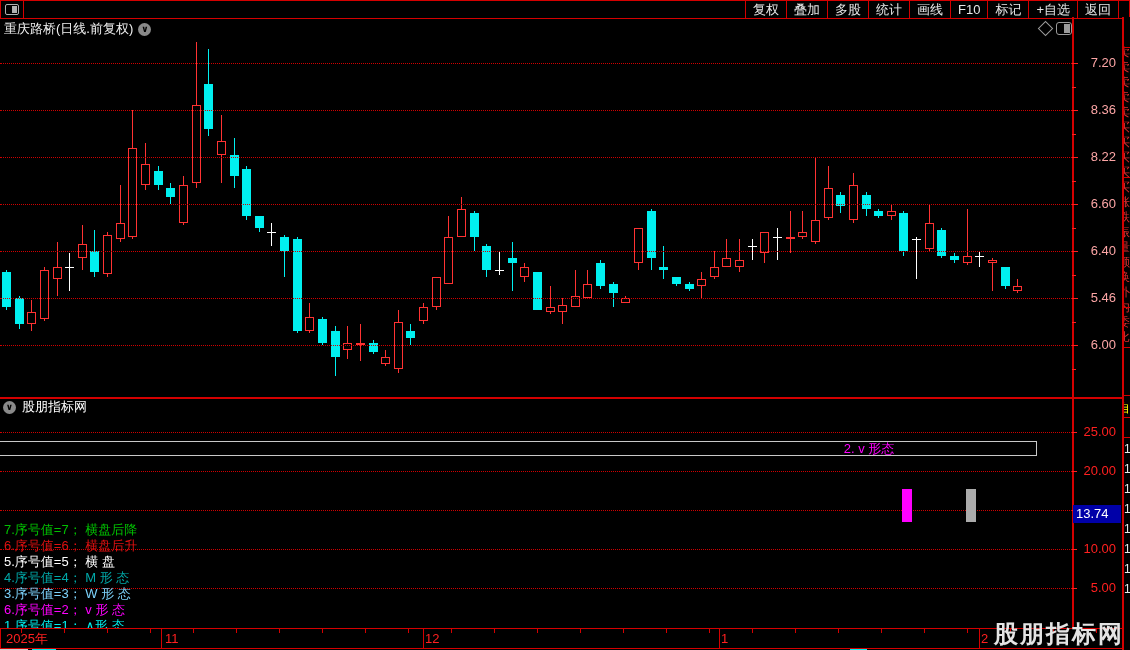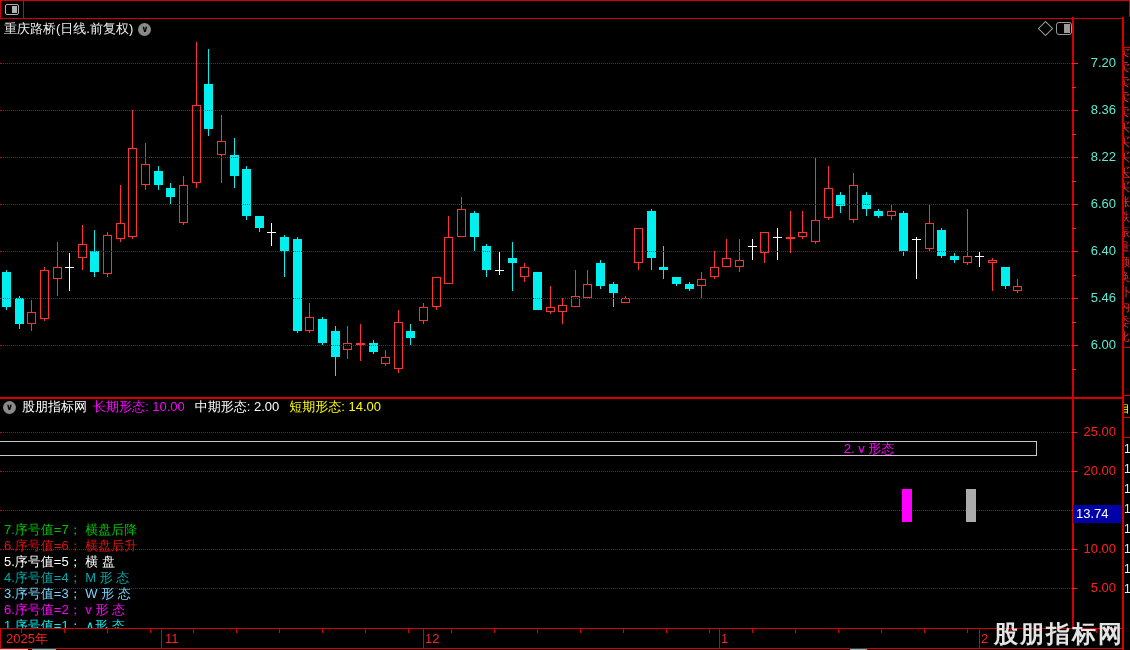--- a/index.html
+++ b/index.html
@@ -23,21 +23,21 @@
   .chev-circle{display:inline-block;width:13px;height:13px;border-radius:50%;background:#8a8a8a;color:#000;
                font-size:9px;line-height:12px;text-align:center;font-weight:bold;}
   .diamond{left:1040px;top:23px;width:9px;height:9px;border:1px solid #9a9a9a;transform:rotate(45deg);}
   .layoutglyph{left:1056px;top:22px;width:14px;height:11px;border:1px solid #9a9a9a;border-radius:3px;}
   .layoutglyph i{position:absolute;right:1px;top:1px;bottom:1px;width:6px;background:#9a9a9a;}
   
   .vline{width:0;border-left:2px solid #d40000;}
   .hline{height:0;border-top:2px solid #d40000;}
   .grid{height:0;border-top:1px dotted #d00000;}
   
-  .axlabel{position:absolute;left:1076px;width:40px;height:14px;color:#5eead4;text-align:right;line-height:14px;}
+  .axlabel{position:absolute;left:1076px;width:40px;height:14px;color:#fca5a5;text-align:right;line-height:14px;}
   .tick{position:absolute;height:0;border-top:1px solid #ff2020;}
   
   .cndl-up{position:absolute;border:1px solid #ff3232;background:#000;box-sizing:border-box;}
   .cndl-dn{position:absolute;background:#00f0f0;}
   .wick{position:absolute;width:1px;}
   
   .ind-header{left:3px;top:399px;height:16px;display:flex;align-items:center;gap:6px;white-space:nowrap;}
   .whitebox{left:-2px;top:441px;width:1039px;height:15px;border:1px solid #c8c8c8;background:#000;box-sizing:border-box;}
   .yellowbox{left:243px;top:464px;width:794px;height:18px;border:1px solid #c8c800;background:#000;box-sizing:border-box;}
   .legend-line{position:absolute;left:4px;height:16px;line-height:16px;white-space:nowrap;}
@@ -61,20 +61,31 @@
 <body>
 
 <div class="app">
 
   <div class="abs menubar">
     <div class="mb-iconcell">
       <span class="panelglyph">
           <i></i>
         </span>
     </div>
+    <div class="mb-right" id="mb-right">
+        <span>复权</span>
+        <span>叠加</span>
+        <span>多股</span>
+        <span>统计</span>
+        <span>画线</span>
+        <span>F10</span>
+        <span>标记</span>
+        <span>+自选</span>
+        <span>返回</span>
+      </div>
   </div>
 
   <div class="abs titlebar">
     <span>重庆路桥(日线.前复权)</span>
     <span class="chev-circle">∨</span>
   </div>
   <span class="abs diamond"></span>
   <span class="abs layoutglyph">
       <i></i>
     </span>
@@ -274,25 +285,20 @@
       <div class="axlabel" style="top: 338px;">6.00</div>
       <div class="tick" style="left: 1072px; top: 345px; width: 6px;"></div>
       <div class="tick" style="left: 1072px; top: 368.5px; width: 4px;"></div>
     </div>
 
   <div class="abs hline" style="left:0;top:397px;width:1122px;"></div>
 
   <div class="abs ind-header">
     <span class="chev-circle">∨</span>
     <span>股朋指标网</span>
-    <span id="ind-fields" style="display:flex;gap:10px;">
-        <span style="color: rgb(255, 0, 255);">长期形态: 10.00</span>
-        <span style="color: rgb(255, 255, 255);">中期形态: 2.00</span>
-        <span style="color: rgb(255, 255, 0);">短期形态: 14.00</span>
-      </span>
   </div>
 
   <div class="abs" id="ind-plot" style="left:0;top:0;width:1130px;height:0;">
       <div style="position: absolute; left: 0px; top: 431.5px; width: 1072px; height: 0px; border-top: 1px dotted rgb(208, 0, 0);"></div>
       <div style="position: absolute; left: 1076px; top: 424.5px; width: 40px; height: 14px; color: rgb(255, 32, 32); text-align: right; line-height: 14px;">25.00</div>
       <div style="position: absolute; left: 1072px; top: 431.5px; width: 5px; height: 0px; border-top: 1px solid rgb(255, 32, 32);"></div>
       <div style="position: absolute; left: 0px; top: 470.5px; width: 1072px; height: 0px; border-top: 1px dotted rgb(208, 0, 0);"></div>
       <div style="position: absolute; left: 1076px; top: 463.5px; width: 40px; height: 14px; color: rgb(255, 32, 32); text-align: right; line-height: 14px;">20.00</div>
       <div style="position: absolute; left: 1072px; top: 470.5px; width: 5px; height: 0px; border-top: 1px solid rgb(255, 32, 32);"></div>
       <div style="position: absolute; left: 0px; top: 509.5px; width: 1072px; height: 0px; border-top: 1px dotted rgb(208, 0, 0);"></div>

